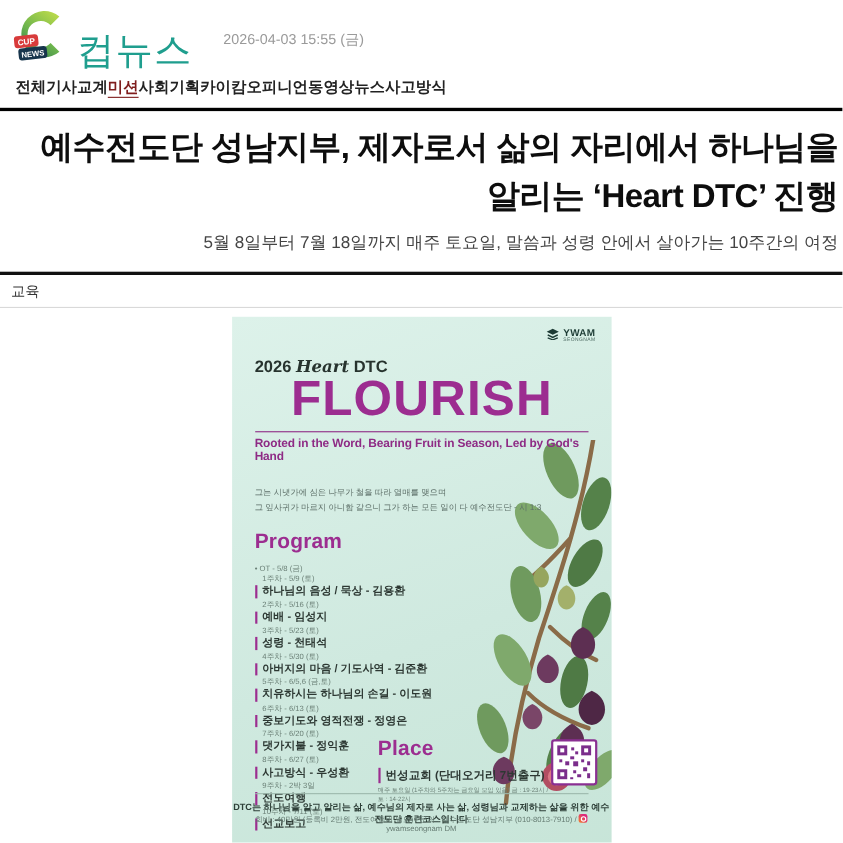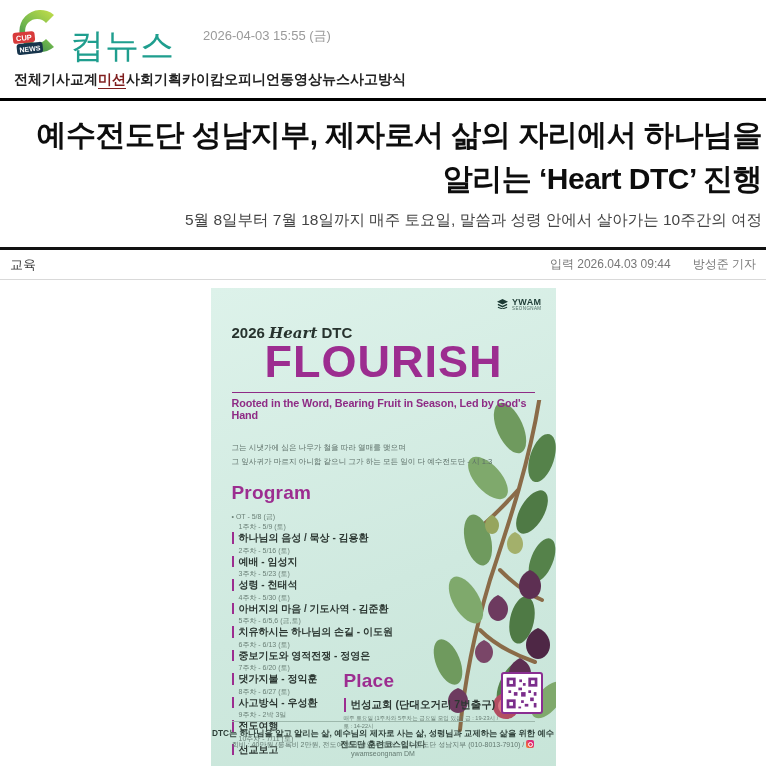--- a/index.html
+++ b/index.html
@@ -112,24 +112,20 @@
 <div class="headline-block">
   <h1 class="headline">
     <span>예수전도단 성남지부, 제자로서 삶의 자리에서 하나님을</span><br>
     <span>알리는 ‘Heart DTC’ 진행</span>
   </h1>
   <div class="subtitle">5월 8일부터 7월 18일까지 매주 토요일, 말씀과 성령 안에서 살아가는 10주간의 여정</div>
 </div>
 
 <div class="meta-row">
   <span class="meta-cat">교육</span>
-  <span class="meta-right">
-    <span>입력 2026.04.03 09:44</span>
-    <span>방성준 기자</span>
-  </span>
 </div>
 
 <div class="poster-area">
   <div class="poster">
 
     <svg class="fig-illustration" viewBox="0 0 172 340">
       <g stroke="#8a6b48" stroke-width="4" fill="none" stroke-linecap="round">
         <path d="M150 -5 C140 60 120 120 100 180 C85 230 75 275 70 330"></path>
         <path d="M128 90 C110 110 95 125 80 135"></path>
         <path d="M110 170 C125 185 140 195 152 200"></path>

